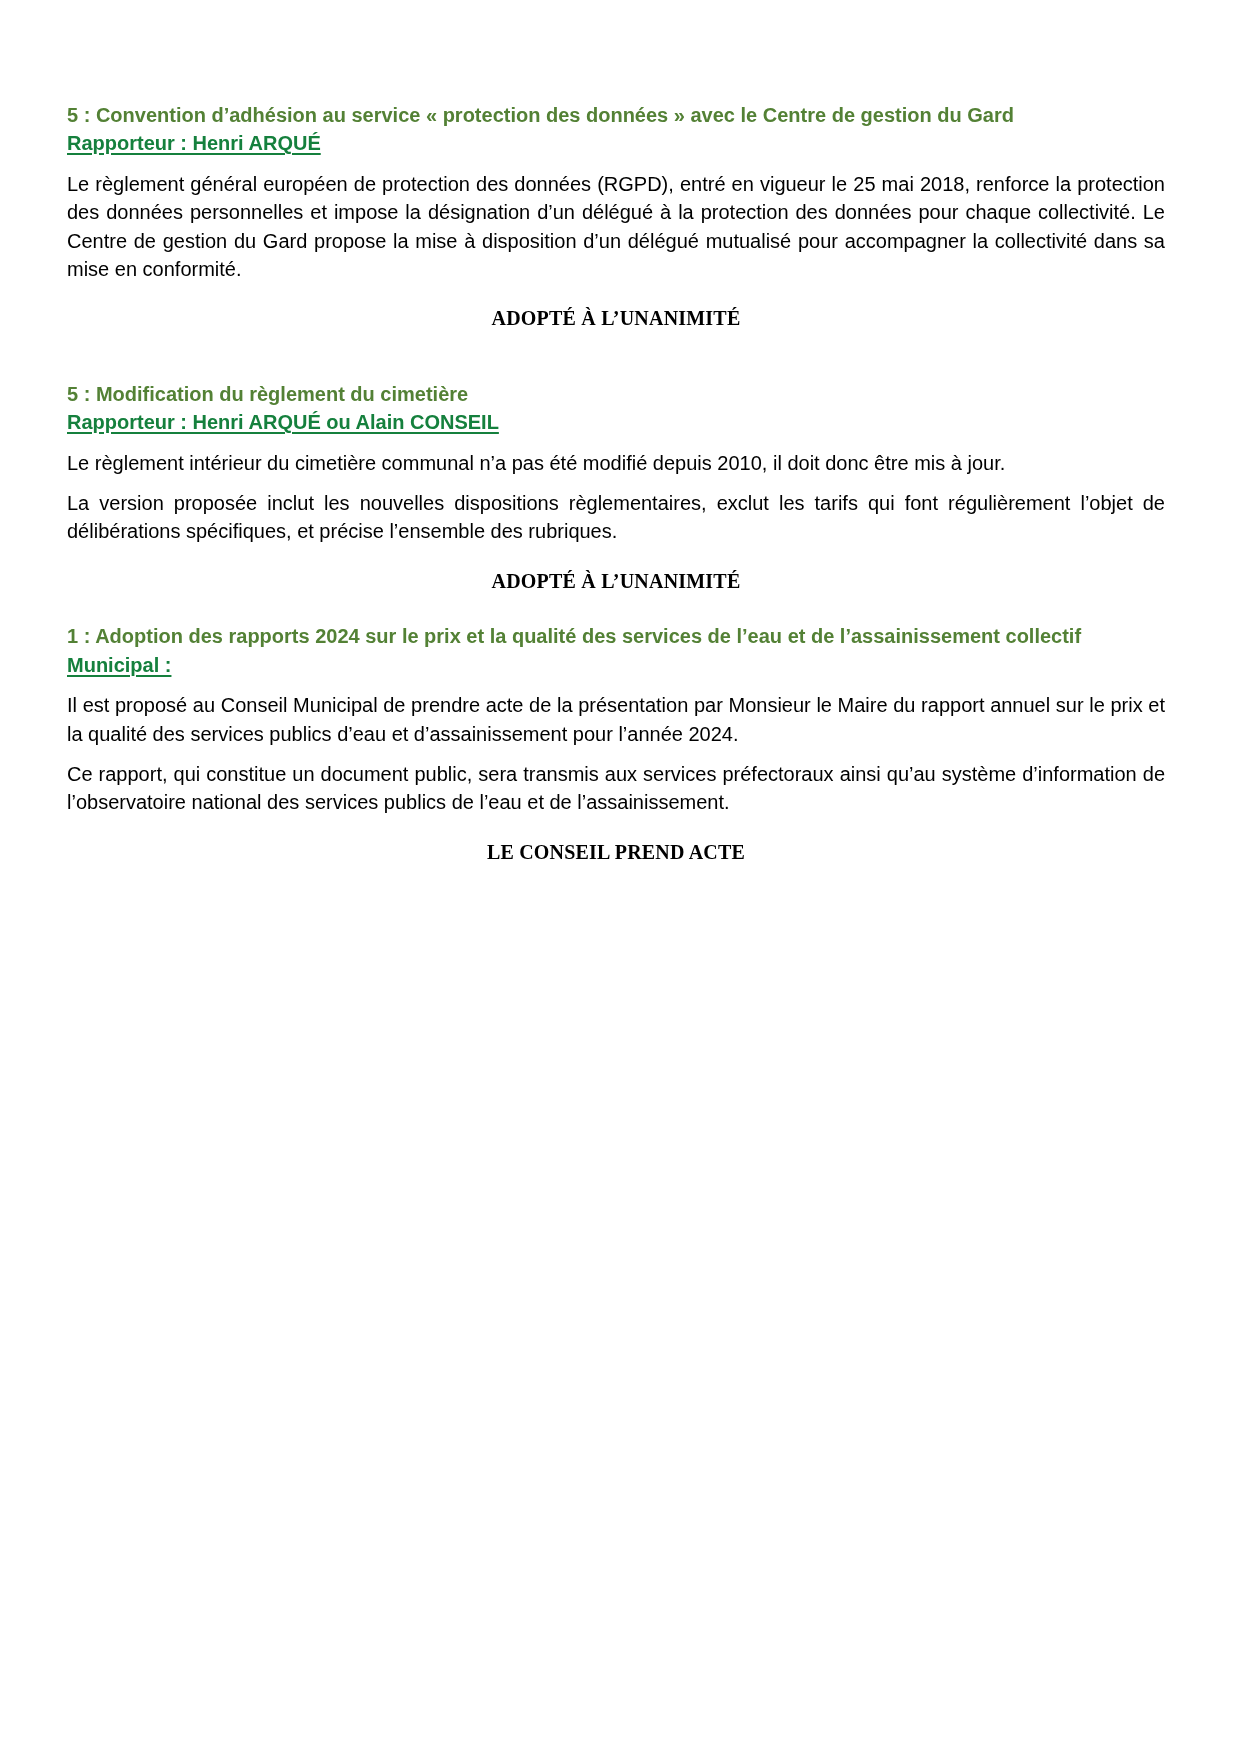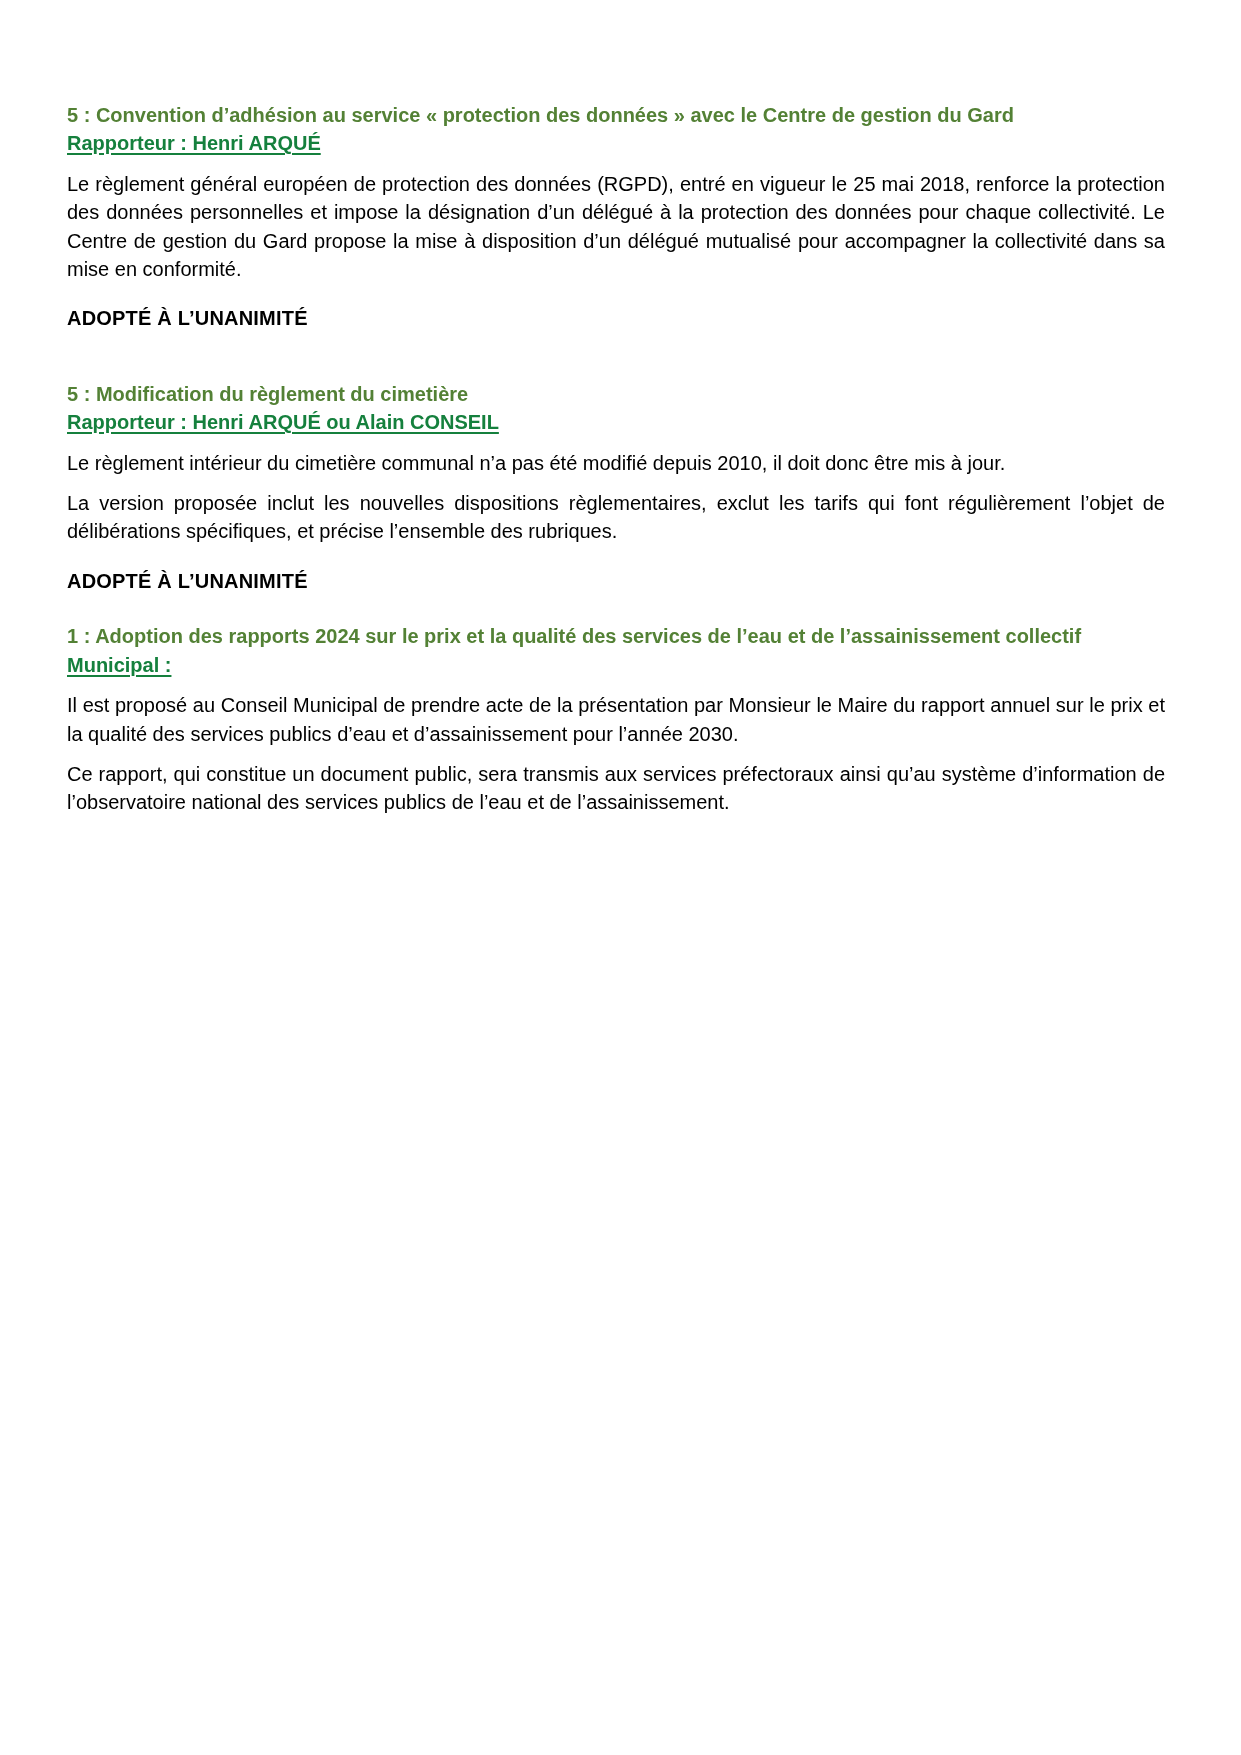--- a/index.html
+++ b/index.html
@@ -38,21 +38,23 @@
     text-decoration-thickness: 2px;
     text-underline-offset: 3px;
   }
   .para {
     margin: 12px 0 0 0;
     text-align: justify;
   }
   .decision {
     margin: 21px 0 0 0;
     font-weight: bold;
+    text-align: center;
     letter-spacing: 0.2px;
+    font-family: Liberation Serif, serif;
   }
 </style>
 </head>
 <body>
 
 <div class="page">
 
   <section class="doc-section section-5">
     <h2 class="heading">5 : Convention d’adhésion au service «&nbsp;protection des données&nbsp;» avec le Centre de gestion du Gard</h2>
     <div class="rapporteur">Rapporteur : Henri ARQUÉ</div>
@@ -64,17 +66,18 @@
     <h2 class="heading">5 : Modification du règlement du cimetière</h2>
     <div class="rapporteur">Rapporteur : Henri ARQUÉ ou Alain CONSEIL</div>
     <p class="para">Le règlement intérieur du cimetière communal n’a pas été modifié depuis 2010, il doit donc être mis à jour.</p>
     <p class="para">La version proposée inclut les nouvelles dispositions règlementaires, exclut les tarifs qui font régulièrement l’objet de délibérations spécifiques, et précise l’ensemble des rubriques.</p>
     <div class="decision">ADOPTÉ À L’UNANIMITÉ</div>
   </section>
 
   <section class="doc-section section-7">
     <h2 class="heading">1 : Adoption des rapports 2024 sur le prix et la qualité des services de l’eau et de l’assainissement collectif</h2>
     <div class="rapporteur">Municipal :</div>
-    <p class="para">Il est proposé au Conseil Municipal de prendre acte de la présentation par Monsieur le Maire du rapport annuel sur le prix et la qualité des services publics d’eau et d’assainissement pour l’année 2030.</p>
+    <p class="para">Il est proposé au Conseil Municipal de prendre acte de la présentation par Monsieur le Maire du rapport annuel sur le prix et la qualité des services publics d’eau et d’assainissement pour l’année 2024.</p>
     <p class="para">Ce rapport, qui constitue un document public, sera transmis aux services préfectoraux ainsi qu’au système d’information de l’observatoire national des services publics de l’eau et de l’assainissement.</p>
+    <div class="decision">LE CONSEIL PREND ACTE</div>
   </section>
 
 </div>
 
 </body></html>

